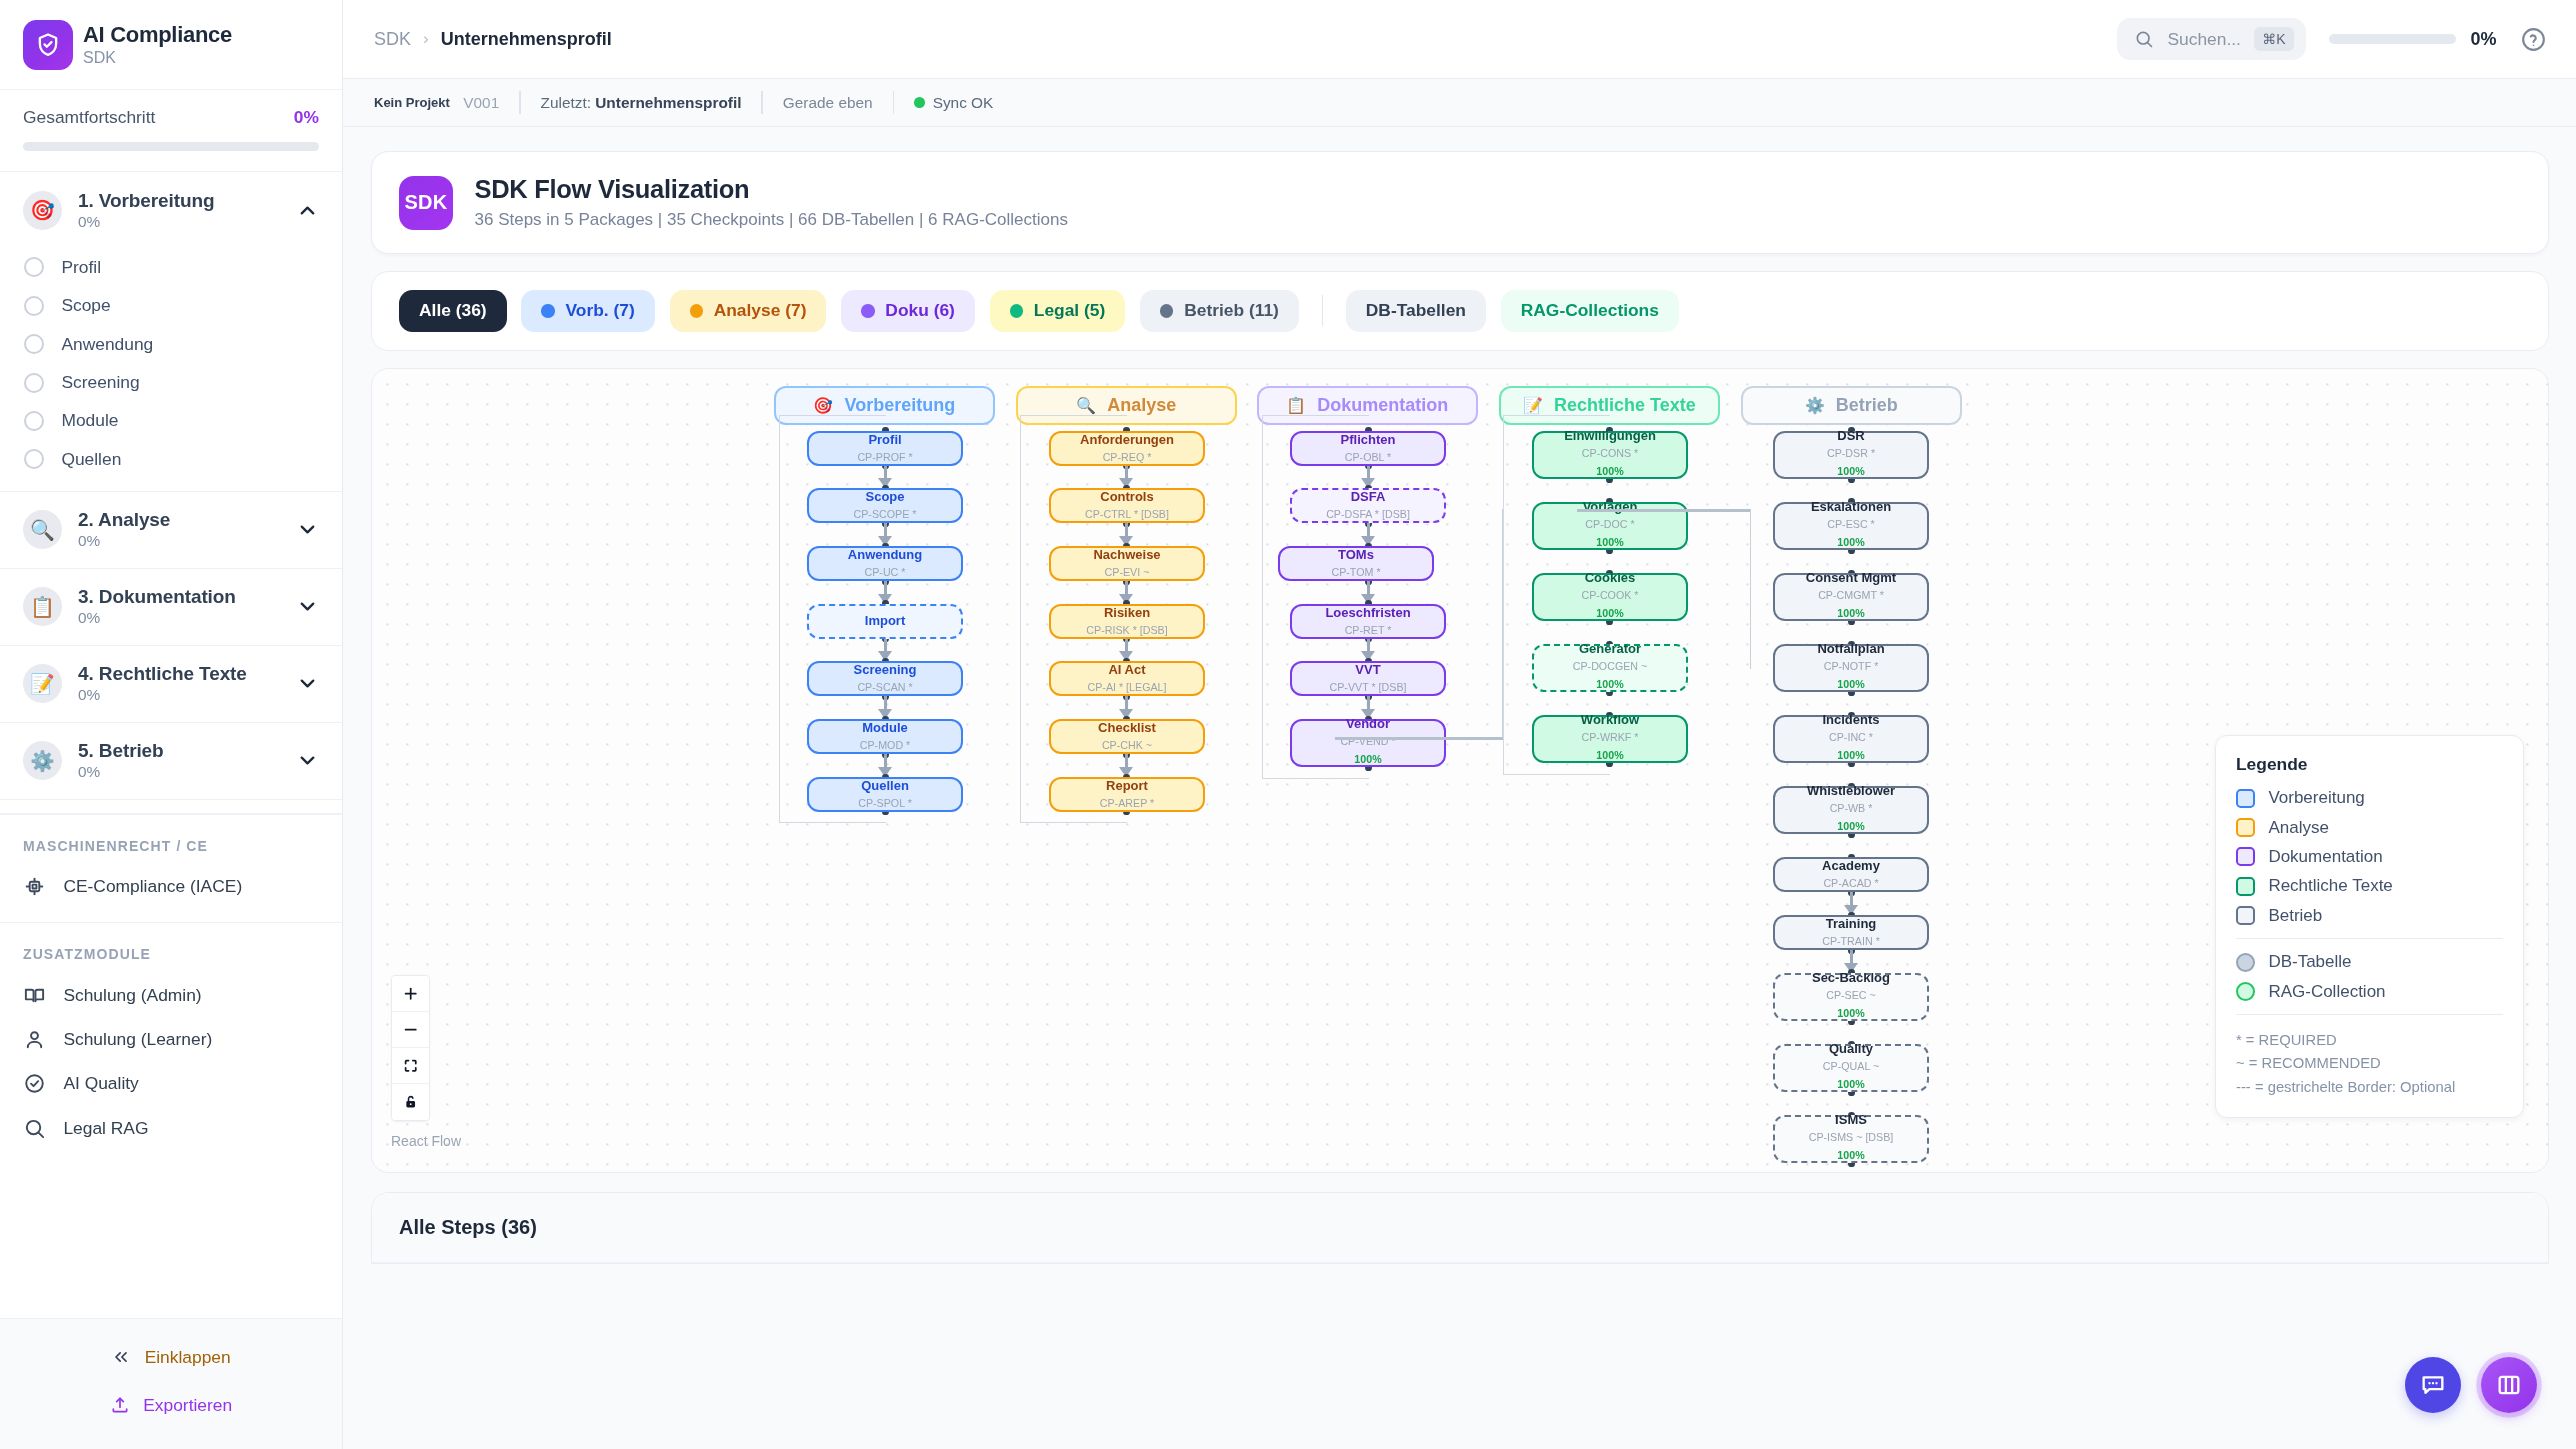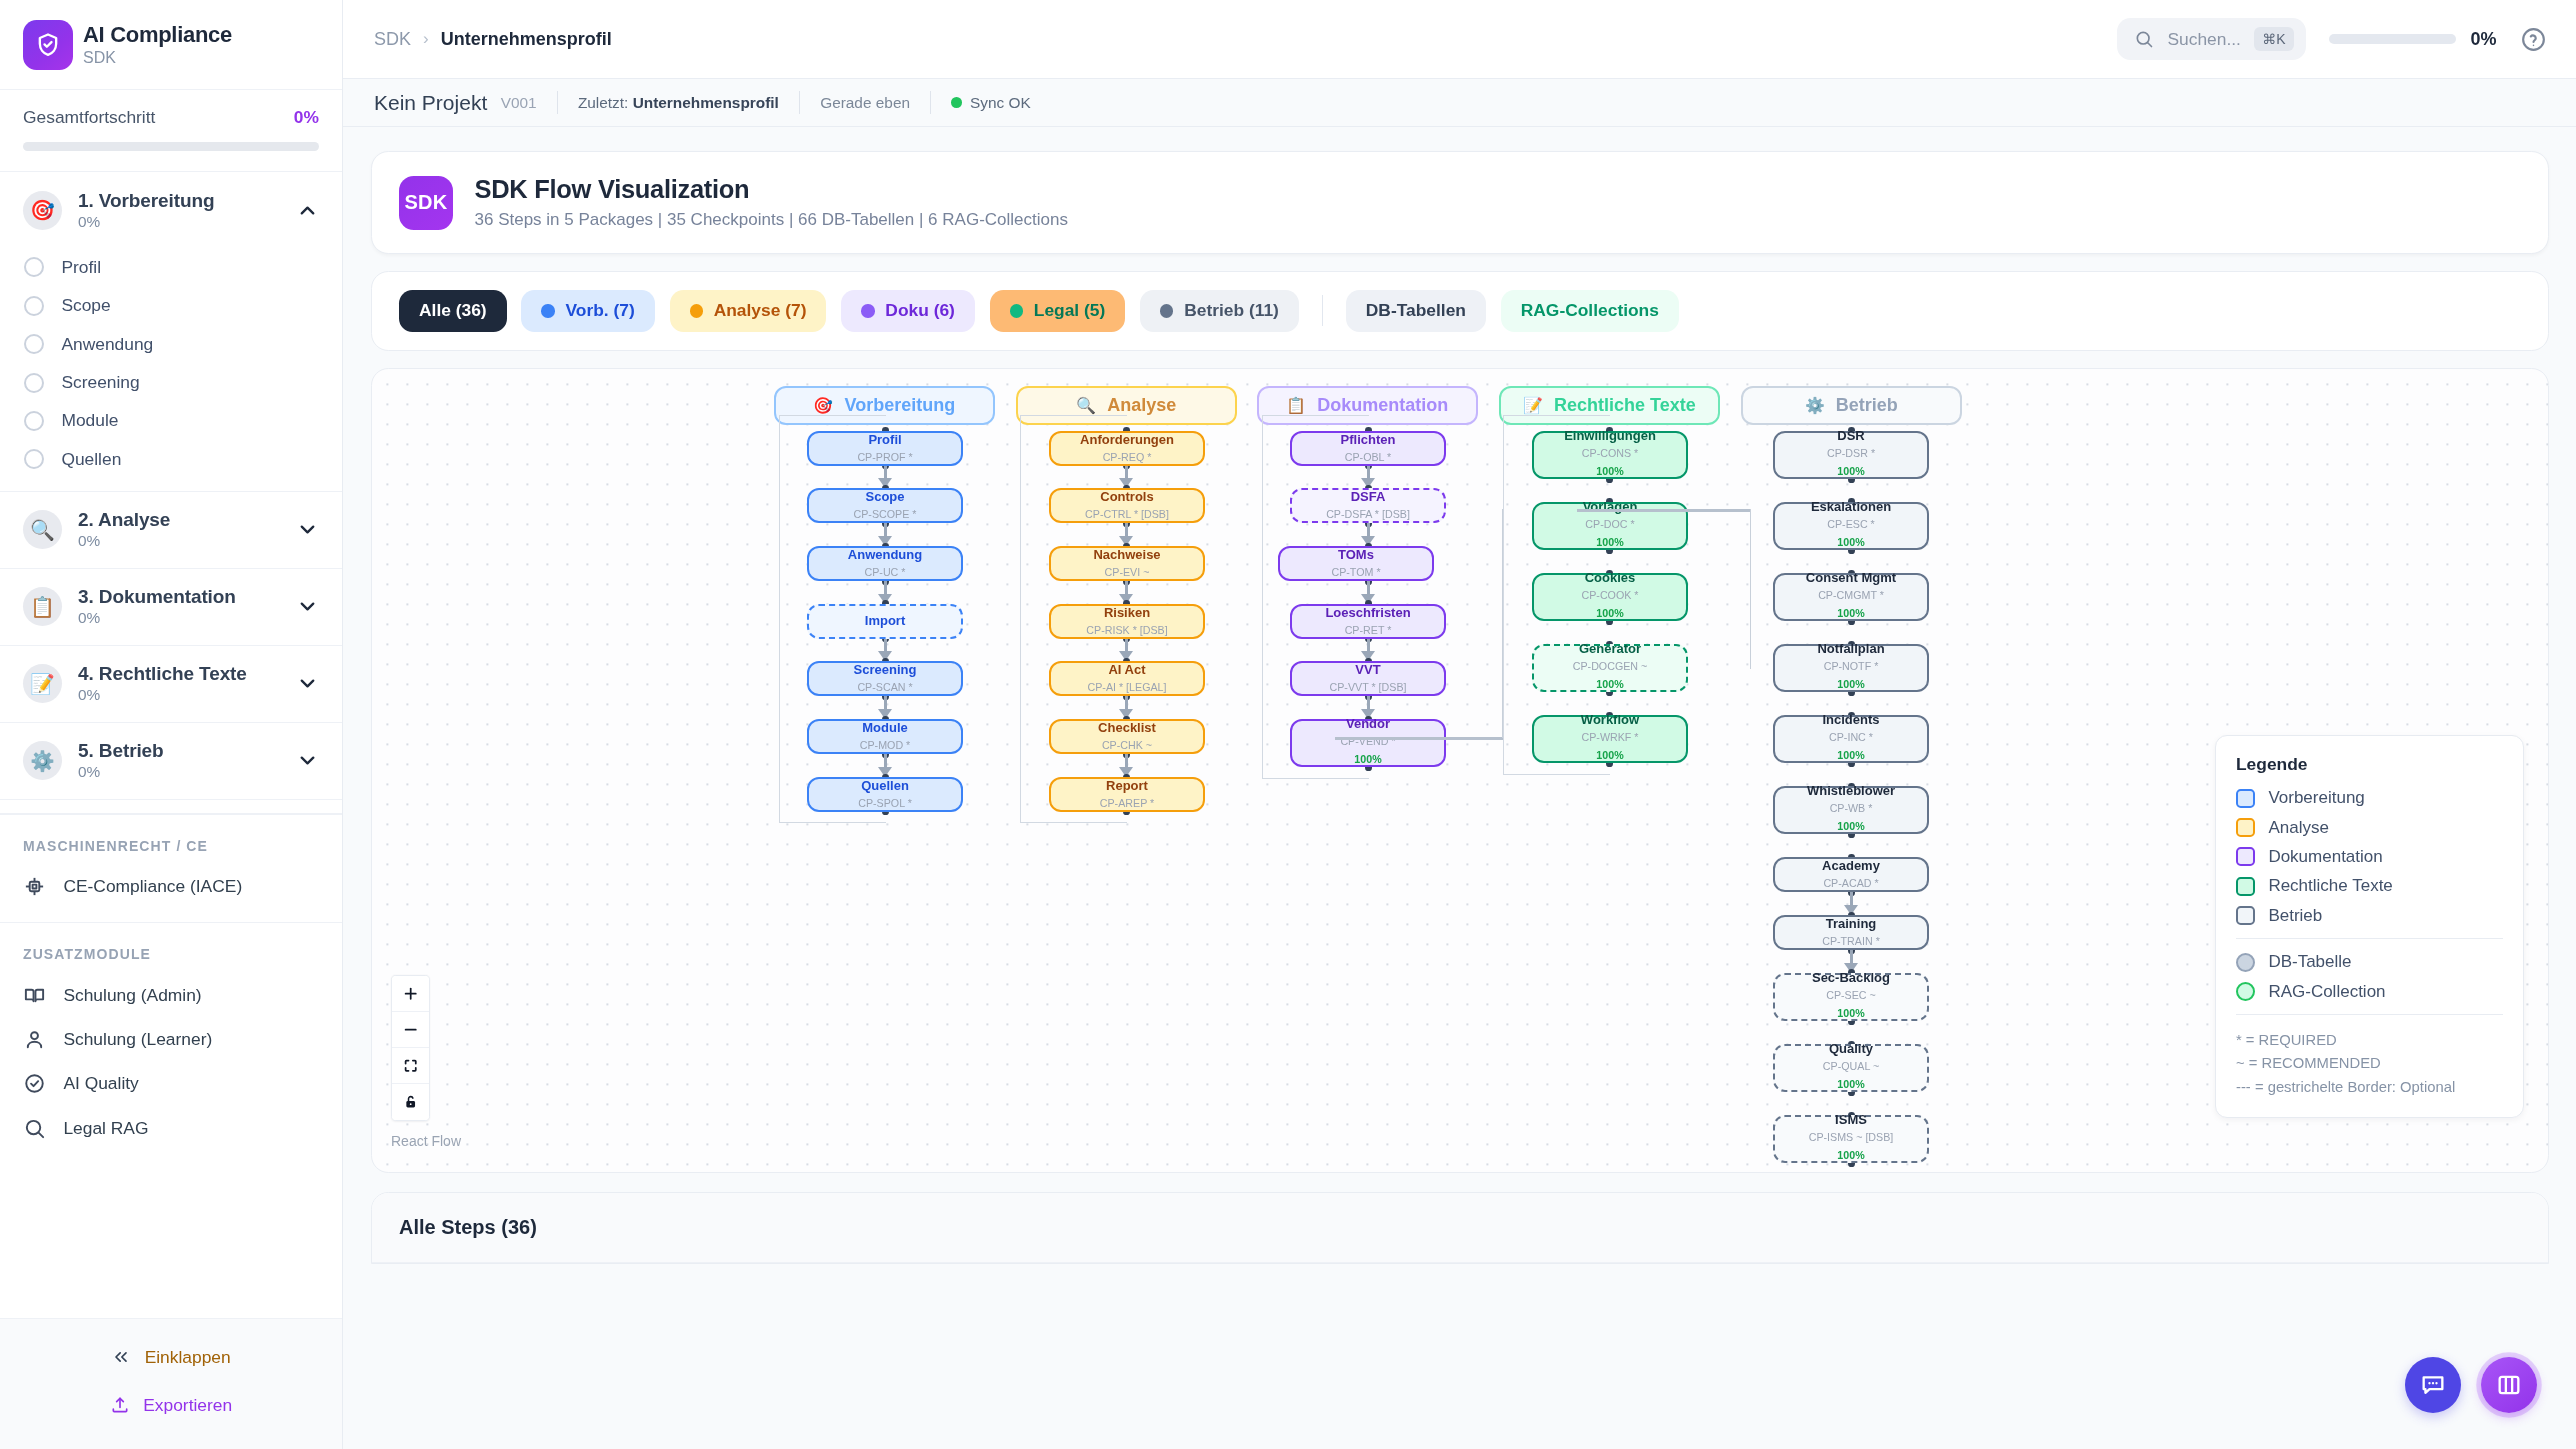--- a/index.html
+++ b/index.html
@@ -84,21 +84,21 @@
   .search-box svg { width:20px;height:20px;color:#7c8799; flex:0 0 20px; }
   .search-ph { font-size:17.4px; color:#8b95a6; flex:1 1 auto; }
   .kbd { background:#e2e6ed; border-radius:6px; padding: 4px 8px; font-size: 14px; color:#5b6779; }
   .top-prog { display:flex; align-items:center; gap:14.8px; }
   .top-prog-bar { width: 127px; height: 10.7px; border-radius:5.4px; background:#e4e8ef; }
   .top-prog-bar > i { display:block; height:100%; border-radius:5.4px; background:#9333ea; }
   .top-prog-val { font-size:18px; color:#1e293b; font-weight:600; }
   .help-ic { width:27px; height:27px; color:#7c8799; cursor:pointer; }
 
   .metabar { height: 48px; background:#f8fafc; border-bottom:1.3px solid #e9edf3; display:flex; align-items:center; padding: 0 31px; gap: 0; }
-  .meta-a { font-size: 21px; color:#334155; font-weight:400; }
+  .meta-a { font-size: 13px; color:#334155; font-weight:700; }
   .meta-b { font-size: 15.4px; color:#9aa4b4; margin-left: 13.4px; }
   .meta-pipe { width:1.3px; height:23px; background:#dfe4ec; margin: 0 20px; }
   .meta-c { font-size: 15.4px; color:#5c6a7d; }
   .meta-c b { font-weight:600; color:#384559; }
   .meta-d { font-size: 15.4px; color:#7b8798; }
   .sync { display:flex; align-items:center; gap:8px; }
   .sync-dot { width:10.7px;height:10.7px;border-radius:50%;background:#22c55e; }
   .sync-lbl { font-size:15.4px; color:#5c6a7d; }
 
   .content { flex:1 1 auto; padding: 24px 27px 0 28px; overflow:hidden; }
@@ -436,21 +436,21 @@
             <span>Vorb. (7)</span>
           </div>
           <div class="chip" style="background:#fef3c7;color:#b45309">
             <span class="dot" style="background:#f59e0b"></span>
             <span>Analyse (7)</span>
           </div>
           <div class="chip" style="background:#ede9fe;color:#6d28d9">
             <span class="dot" style="background:#8b5cf6"></span>
             <span>Doku (6)</span>
           </div>
-          <div class="chip" style="background:#fdba74;color:#047857">
+          <div class="chip" style="background:#fef9c3;color:#047857">
             <span class="dot" style="background:#10b981"></span>
             <span>Legal (5)</span>
           </div>
           <div class="chip" style="background:#eef1f5;color:#475569">
             <span class="dot" style="background:#64748b"></span>
             <span>Betrieb (11)</span>
           </div>
           <span class="chip-sep"></span>
           <div class="chip" style="background:#eef1f6;color:#334155">
             <span>DB-Tabellen</span>

